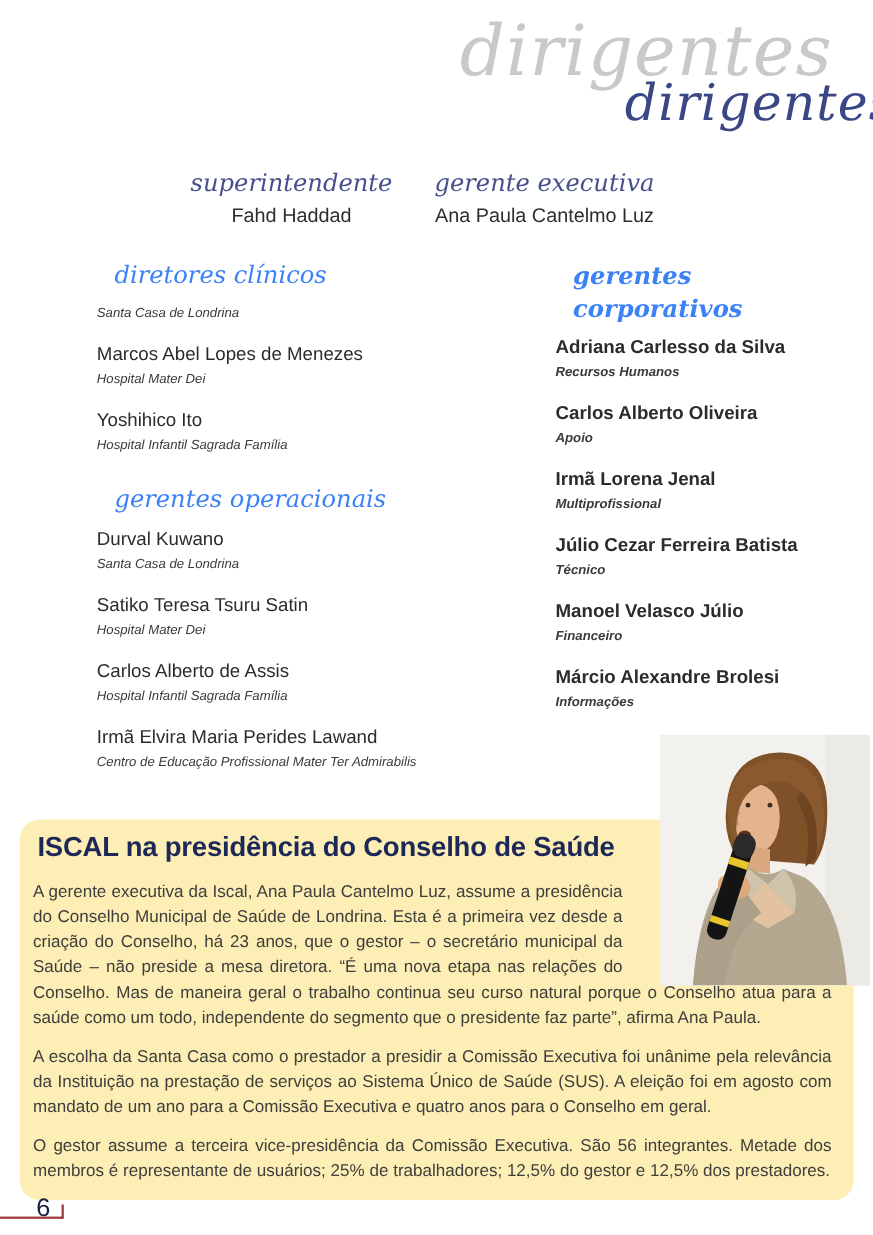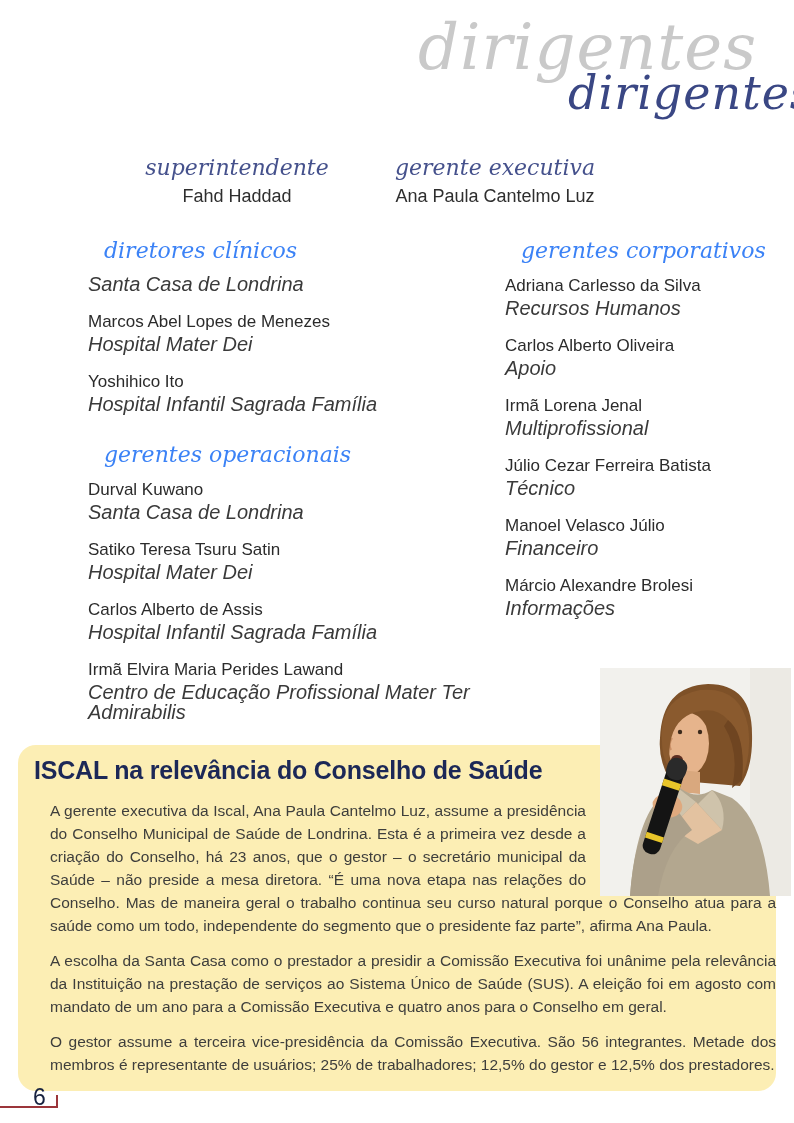--- a/index.html
+++ b/index.html
@@ -21,45 +21,45 @@
     font-size:64px; color:#c9c9c9; letter-spacing:1px;
   }
   .masthead-main{
     position:absolute; left:568px; top:66px;
     font-size:46px; color:#3a4784; letter-spacing:1px;
   }
   
   .role-block{position:absolute; text-align:center;}
   .role-block .role{font-size:22px; color:#45518c;}
   .role-block .person{font-size:18px; color:#2e2e2e; margin-top:6px;}
-  .role-super{left:112px; top:155px; width:250px;}
+  .role-super{left:140px; top:155px; width:250px;}
   .role-exec{left:365px; top:155px; width:260px;}
   
   .col{position:absolute;}
   .col-left{left:88px; top:236px; width:390px;}
-  .col-right{left:505px; top:236px; width:285px;}
+  .col-right{left:505px; top:236px; width:285px;font-weight:bold;}
   .sec-title{
     font-size:22px; color:#3b82f6; line-height:30px; margin:0 0 8px 16px;
   }
   .sec-title.gap-top{margin-top:26px;}
   .entry{margin:0 0 16px 0;}
   .entry .name{font-size:17px; line-height:24px; color:#2b2b2b;}
-  .entry .org{font-size:20px; line-height:20px; color:#3a3a3a; font-style:italic;}
+  .entry .org{font-size:12px; line-height:20px; color:#3a3a3a; font-style:italic;}
   
   .article-box{
     position:absolute; left:18px; top:745px; width:758px; height:346px;
     background:#fceeb4; border-radius:18px;
   }
   .article-title{
     position:absolute; left:16px; top:11px;
     font-size:25px; font-weight:bold; color:#1c2857;
     white-space:nowrap; letter-spacing:-0.2px;
   }
   .article-body{
-    position:absolute; left:32px; top:54px; width:726px;
+    position:absolute; left:12px; top:54px; width:726px;
     font-size:15.5px; line-height:23px; text-align:justify;
     color:#3e3e3c;
   }
   .photo-spacer{float:right; width:190px; height:90px;}
   .article-body p{margin:0 0 12px 0;}
   .article-body p:last-child{margin-bottom:0;}
   
   .photo{
     position:absolute; left:600px; top:668px; width:191px; height:228px;
     background:#f3f2ef; overflow:hidden;
@@ -153,21 +153,21 @@
       <div class="name">Manoel Velasco Júlio</div>
       <div class="org">Financeiro</div>
     </div>
     <div class="entry">
       <div class="name">Márcio Alexandre Brolesi</div>
       <div class="org">Informações</div>
     </div>
   </div>
 
   <div class="article-box">
-    <div class="article-title">ISCAL na relevância do Conselho de Saúde</div>
+    <div class="article-title">ISCAL na presidência do Conselho de Saúde</div>
     <div class="article-body">
       <div class="photo-spacer"></div>
       <p>A gerente executiva da Iscal, Ana Paula Cantelmo Luz, assume a presidência do Conselho Municipal de Saúde de Londrina. Esta é a primeira vez desde a criação do Conselho, há 23 anos, que o gestor – o secretário municipal da Saúde – não preside a mesa diretora. “É uma nova etapa nas relações do Conselho. Mas de maneira geral o trabalho continua seu curso natural porque o Conselho atua para a saúde como um todo, independente do segmento que o presidente faz parte”, afirma Ana Paula.</p>
       <p>A escolha da Santa Casa como o prestador a presidir a Comissão Executiva foi unânime pela relevância da Instituição na prestação de serviços ao Sistema Único de Saúde (SUS). A eleição foi em agosto com mandato de um ano para a Comissão Executiva e quatro anos para o Conselho em geral.</p>
       <p>O gestor assume a terceira vice-presidência da Comissão Executiva.  São 56 integrantes. Metade dos membros é representante de usuários; 25% de trabalhadores; 12,5%  do gestor e 12,5% dos prestadores.</p>
     </div>
   </div>
 
   <div class="photo">
     <svg width="191" height="228" viewBox="0 0 191 228" xmlns="http://www.w3.org/2000/svg">

